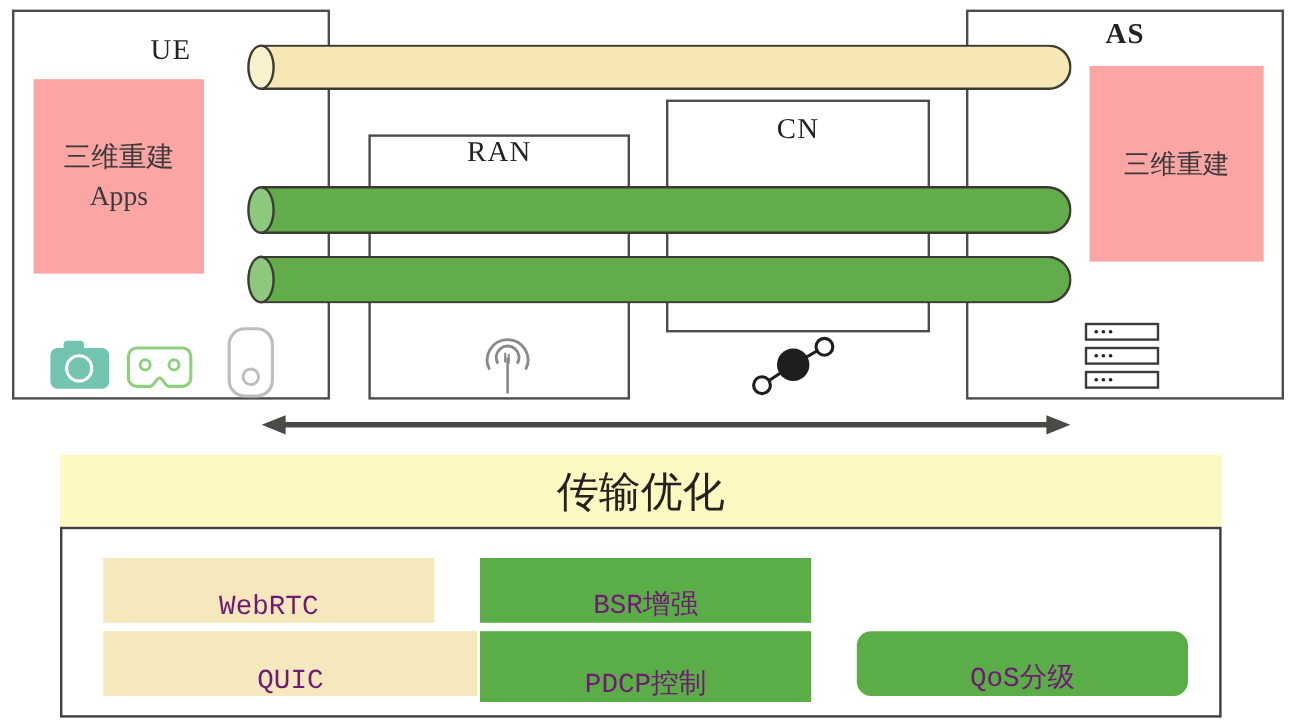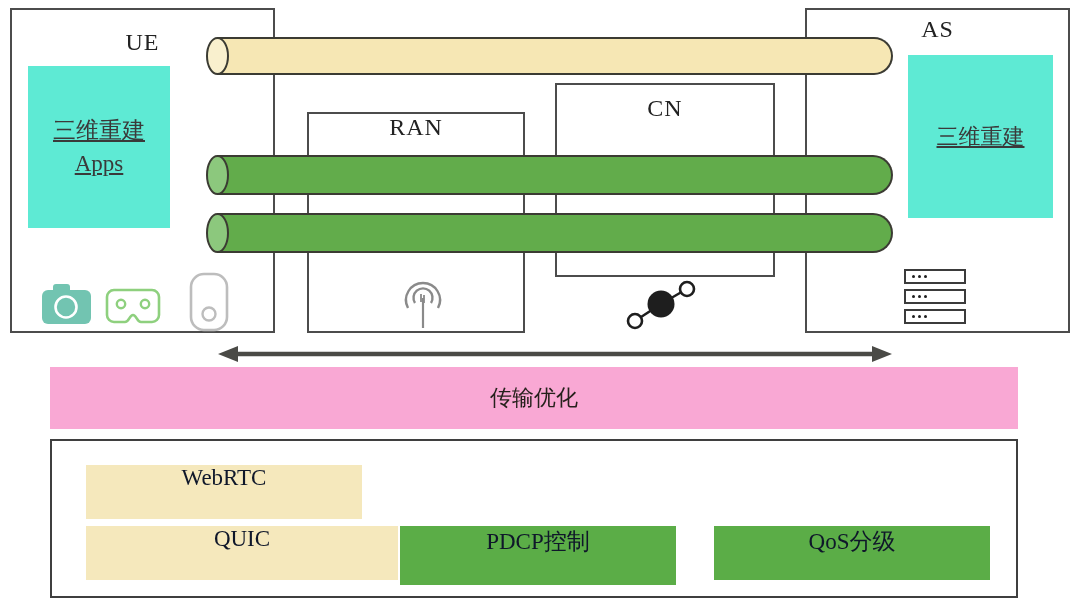--- a/index.html
+++ b/index.html
@@ -2,35 +2,35 @@
 <html><head>
 <meta charset="utf-8">
 <style>
   html,body{margin:0;padding:0;background:#fff;}
   body{width:1080px;height:607px;position:relative;font-family:"Liberation Serif","DejaVu Serif",serif;color:#2b2b2b;}
   .abs{position:absolute;box-sizing:border-box;}
   
   .node-box{border:2px solid #4c4c4c;background:#fff;}
   .node-label{width:100%;text-align:center;font-size:24px;color:#222;letter-spacing:1px;}
   
-  .app-box{background:#5eead4;display:flex;flex-direction:column;justify-content:center;
-           font-size:23px;line-height:1.45;color:#3a3a3a;text-align:center;text-decoration:underline;}
+  .app-box{background:#fca5a5;display:flex;flex-direction:column;justify-content:center;
+           font-size:23px;line-height:1.45;color:#3a3a3a;text-align:center;}
   
   .pipe-body{border:2px solid #3b3b33;border-left:none;}
   .pipe-cap{border:2px solid #3b3b33;border-radius:50%;}
   .pipe-cream{background:#F6E7B4;border-radius:0 19px 19px 0 / 0 50% 50% 0;}
   .cap-cream{background:#F9F0CE;}
   .pipe-green{background:#62AC4B;border-radius:0 20px 20px 0 / 0 50% 50% 0;}
   .cap-green{background:#8CC87D;}
   
-  .transport-bar{background:#f9a8d4;display:flex;justify-content:center;align-items:center;
-                 font-size:22px;color:#26211c;}
+  .transport-bar{background:#fef9c3;display:flex;justify-content:center;align-items:center;
+                 font-size:35px;color:#26211c;margin-top:12px;}
   
   .toolbox{border:2px solid #3f3f3f;background:#fff;}
-  .tool-cell{display:flex;justify-content:center;align-items:flex-start;font-size:23px;color:#0f172a;}
+  .tool-cell{display:flex;justify-content:center;align-items:flex-end;font-size:23px;color:#701a75;font-family:Liberation Mono, monospace;}
   .cell-cream{background:#F5E8BC;}
   .cell-green{background:#5BAD47;}
   
   .server-row{width:62px;height:15px;border:2px solid #3b3b3b;background:#fff;display:flex;align-items:center;
               padding-left:6px;gap:3px;box-sizing:border-box;margin-bottom:5px;}
   .server-dot{width:3px;height:3px;background:#1e1e1e;border-radius:50%;}
   svg{display:block;}
 </style>
 </head>
 <body>
@@ -58,21 +58,21 @@
   </svg>
 </div>
 <div class="abs" style="left:184px;top:272px;">
   <svg width="50" height="60" viewBox="0 0 50 60">
     <rect x="7" y="2" width="36" height="56" rx="13" fill="none" stroke="#BDBDBD" stroke-width="2.6"></rect>
     <circle cx="25" cy="42" r="6.5" fill="none" stroke="#BDBDBD" stroke-width="2.4"></circle>
   </svg>
 </div>
 
 <div class="abs node-box" style="left:805px;top:8px;width:265px;height:325px;">
-  <div class="node-label" style="margin-top:6px;">AS</div>
+  <div class="node-label" style="margin-top:6px;font-weight:bold;">AS</div>
 </div>
 <div class="abs app-box" style="left:908px;top:55px;width:145px;height:163px;font-size:22px;">
   <div>三维重建</div>
 </div>
 <div class="abs" style="left:904px;top:269px;">
   <div class="server-row">
       <span class="server-dot"></span>
       <span class="server-dot"></span>
       <span class="server-dot"></span>
     </div>
@@ -132,22 +132,25 @@
 </div>
 
 <div class="abs transport-bar" style="left:50px;top:367px;width:968px;height:62px;">
   <span>传输优化</span>
 </div>
 
 <div class="abs toolbox" style="left:50px;top:439px;width:968px;height:159px;">
   <div class="abs tool-cell cell-cream" style="left:34px;top:24px;width:276px;height:54px;">
       <span>WebRTC</span>
     </div>
+  <div class="abs tool-cell cell-green" style="left:348px;top:24px;width:276px;height:54px;">
+      <span>BSR增强</span>
+    </div>
   <div class="abs tool-cell cell-cream" style="left:34px;top:85px;width:312px;height:54px;">
       <span>QUIC</span>
     </div>
   <div class="abs tool-cell cell-green" style="left:348px;top:85px;width:276px;height:59px;">
       <span>PDCP控制</span>
     </div>
-  <div class="abs tool-cell cell-green" style="left:662px;top:85px;width:276px;height:54px;">
+  <div class="abs tool-cell cell-green" style="left:662px;top:85px;width:276px;height:54px;border-radius:12px;">
       <span>QoS分级</span>
     </div>
 </div>
 
 </body></html>

